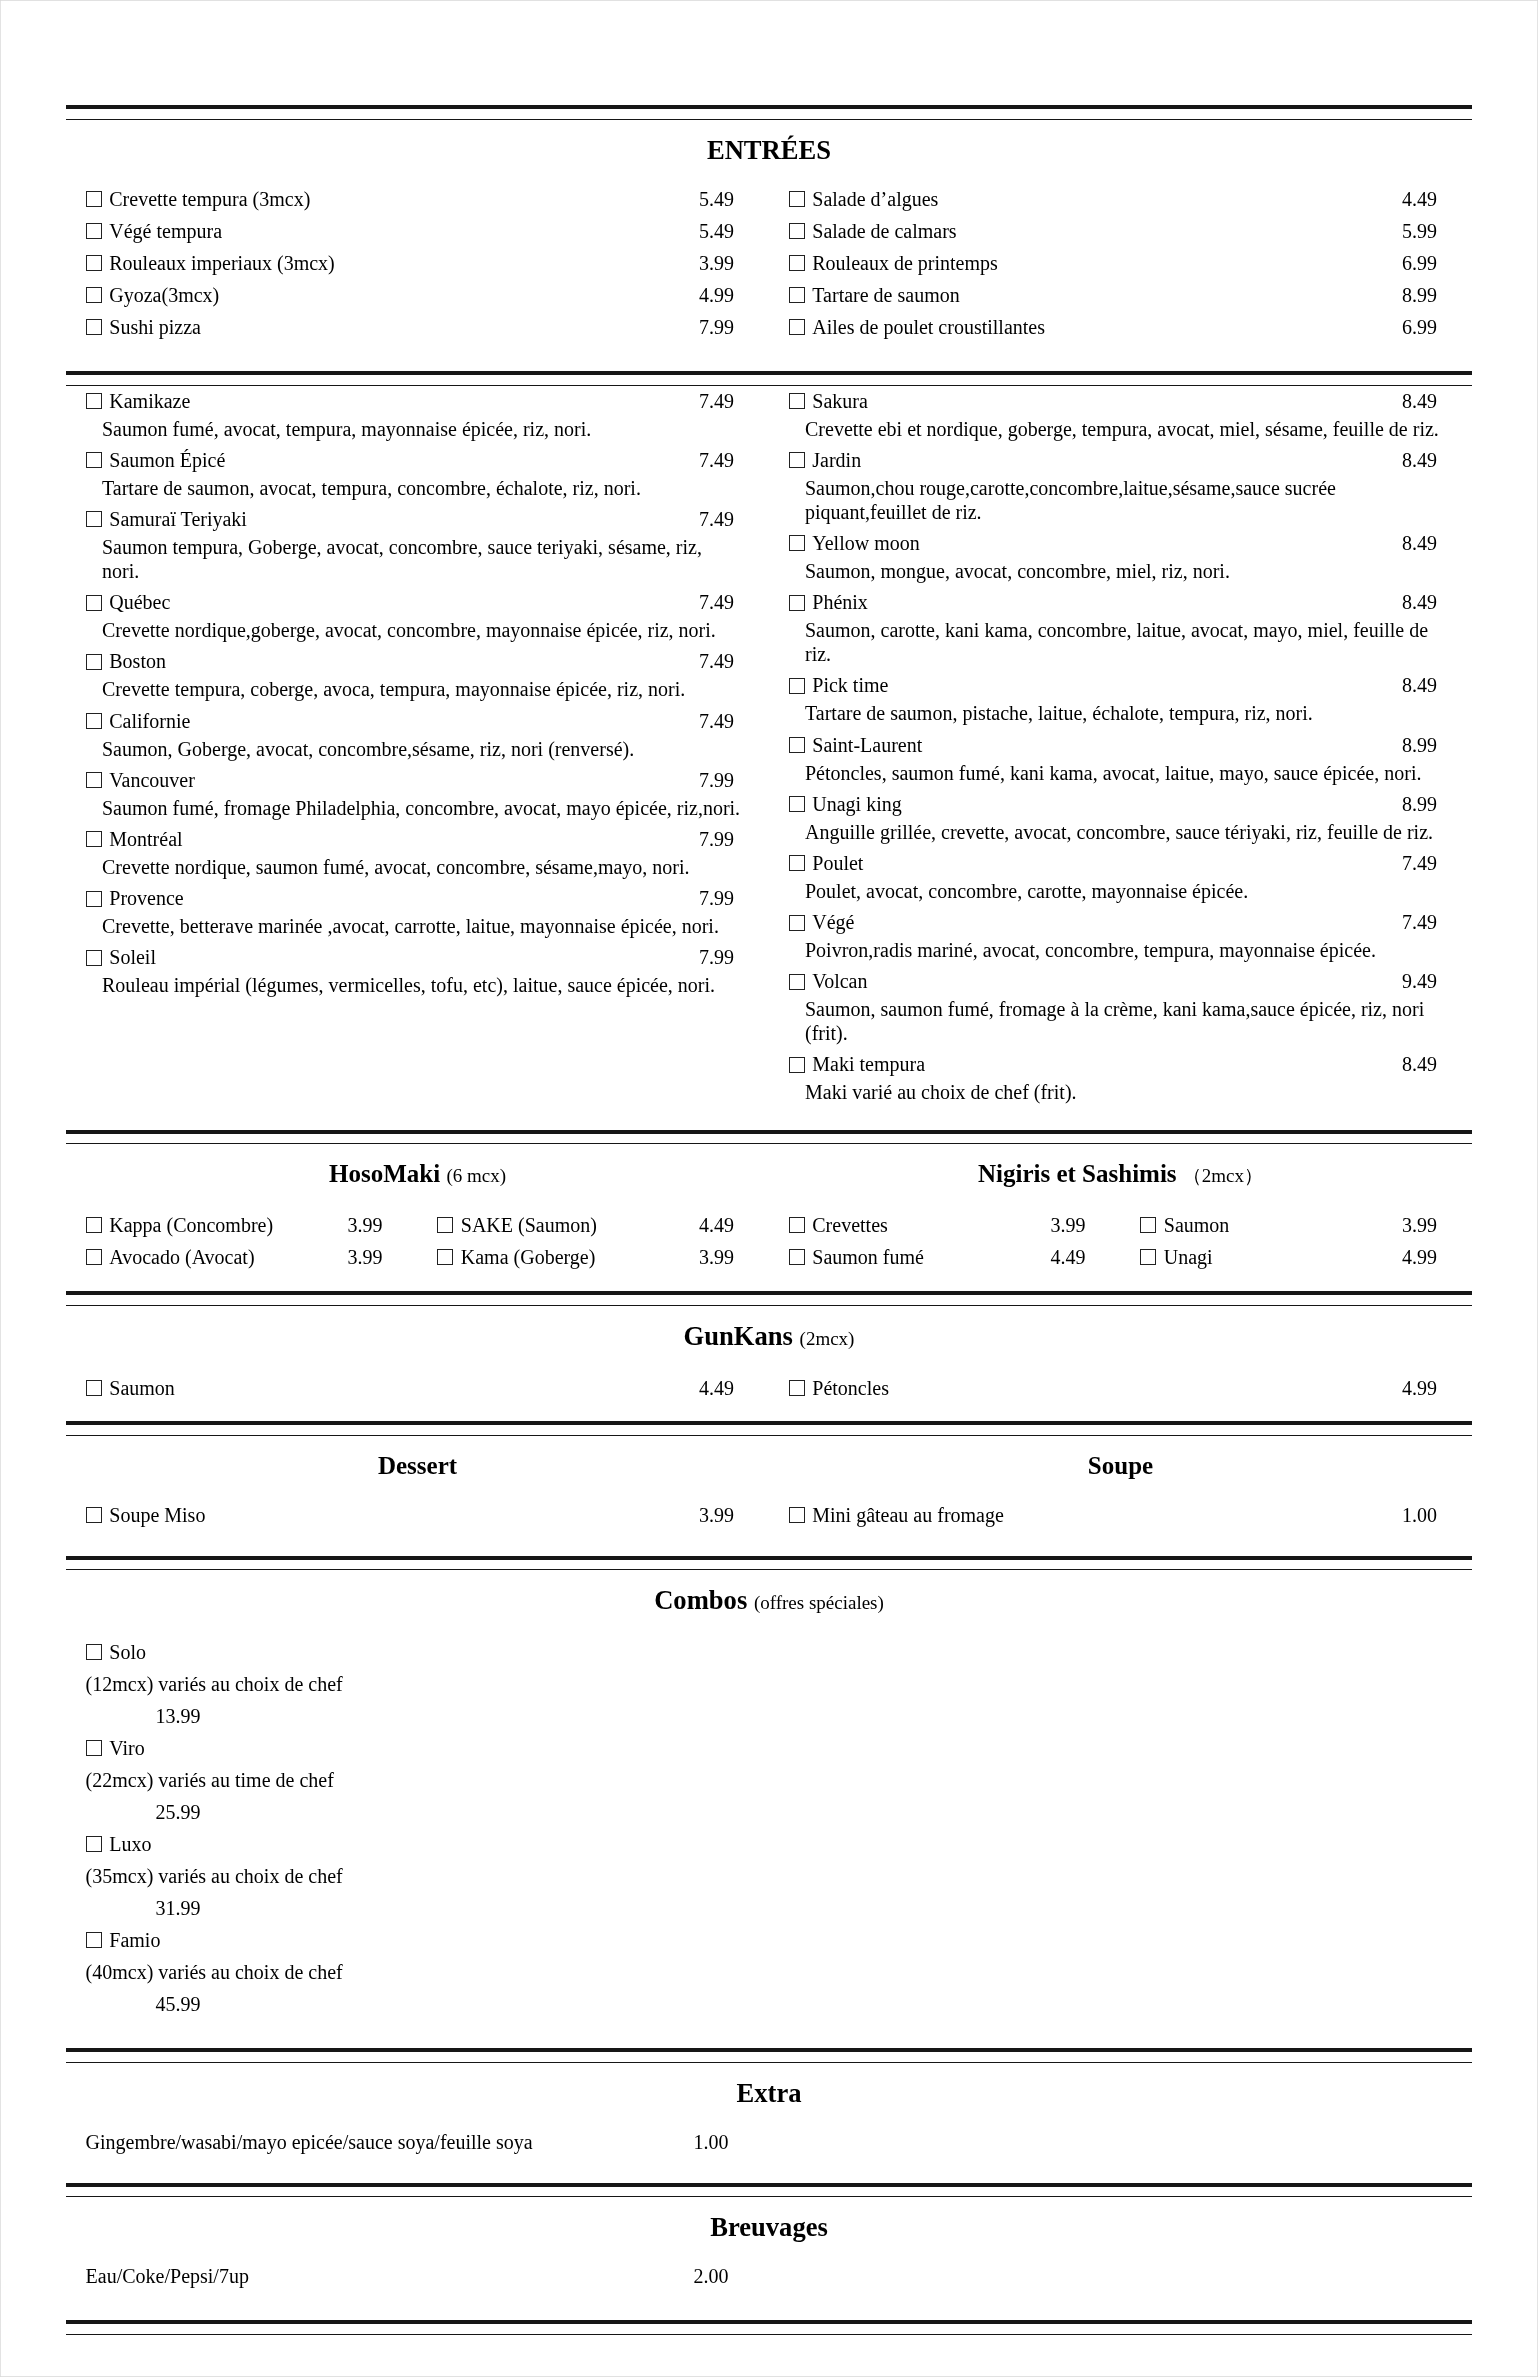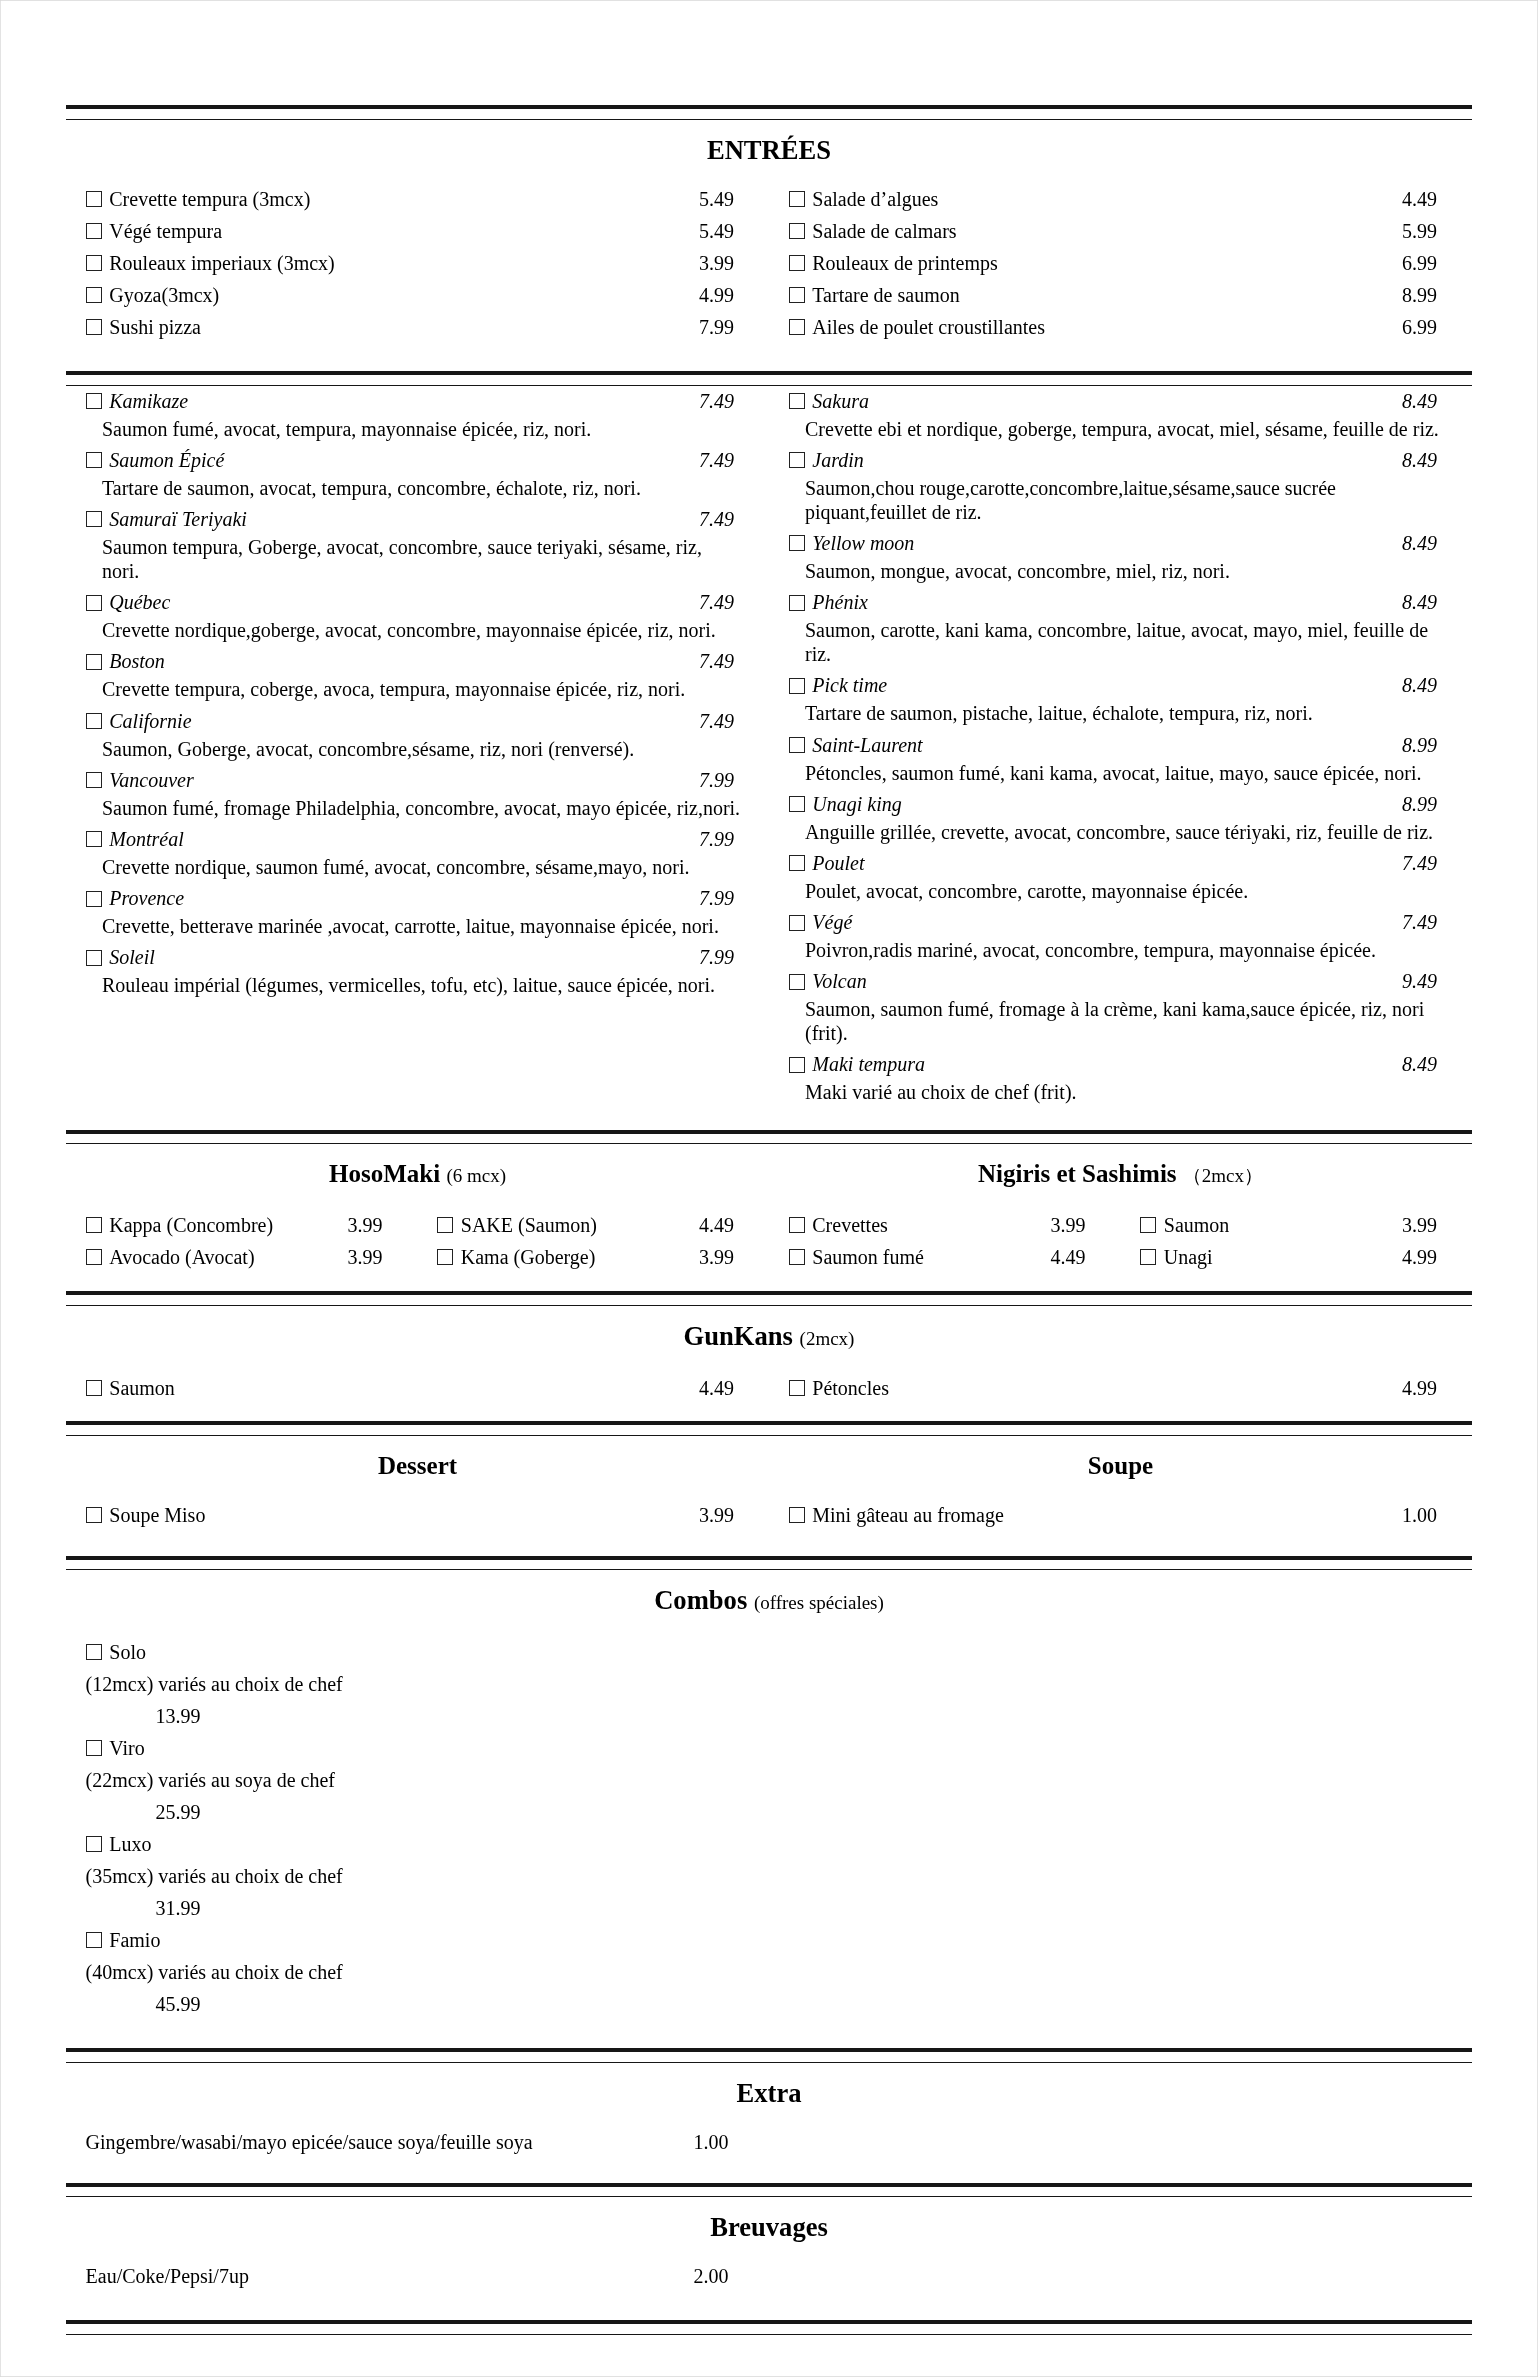--- a/index.html
+++ b/index.html
@@ -38,21 +38,21 @@
   .cols4 { display: flex; }
   .quarter { width: 25%; }
 
   .row {
     display: flex;
     align-items: center;
     padding: 0 35px 0 19.6px;
     font-size: 20px;
     line-height: 32px;
   }
-  .row.tight { line-height: 31px; font-style: italic; }
+  .row.tight { line-height: 31px; }
   .name-text { flex: 1; padding-right: 7px; }
   .price { white-space: nowrap; }
 
   .cb {
     width: 14px;
     height: 14px;
     border: 1.4px solid #222;
     margin-right: 7.7px;
     flex: 0 0 auto;
     background: #fff;
@@ -444,21 +444,21 @@
           <span>Solo</span>
         </span>
       <span class="combo-desc">(12mcx) variés au choix de chef</span>
       <span class="combo-price">13.99</span>
     </div>
     <div class="combo-row">
       <span class="combo-name">
           <span class="cb"></span>
           <span>Viro</span>
         </span>
-      <span class="combo-desc">(22mcx) variés au soya de chef</span>
+      <span class="combo-desc">(22mcx) variés au time de chef</span>
       <span class="combo-price">25.99</span>
     </div>
     <div class="combo-row">
       <span class="combo-name">
           <span class="cb"></span>
           <span>Luxo</span>
         </span>
       <span class="combo-desc">(35mcx) variés au choix de chef</span>
       <span class="combo-price">31.99</span>
     </div>

